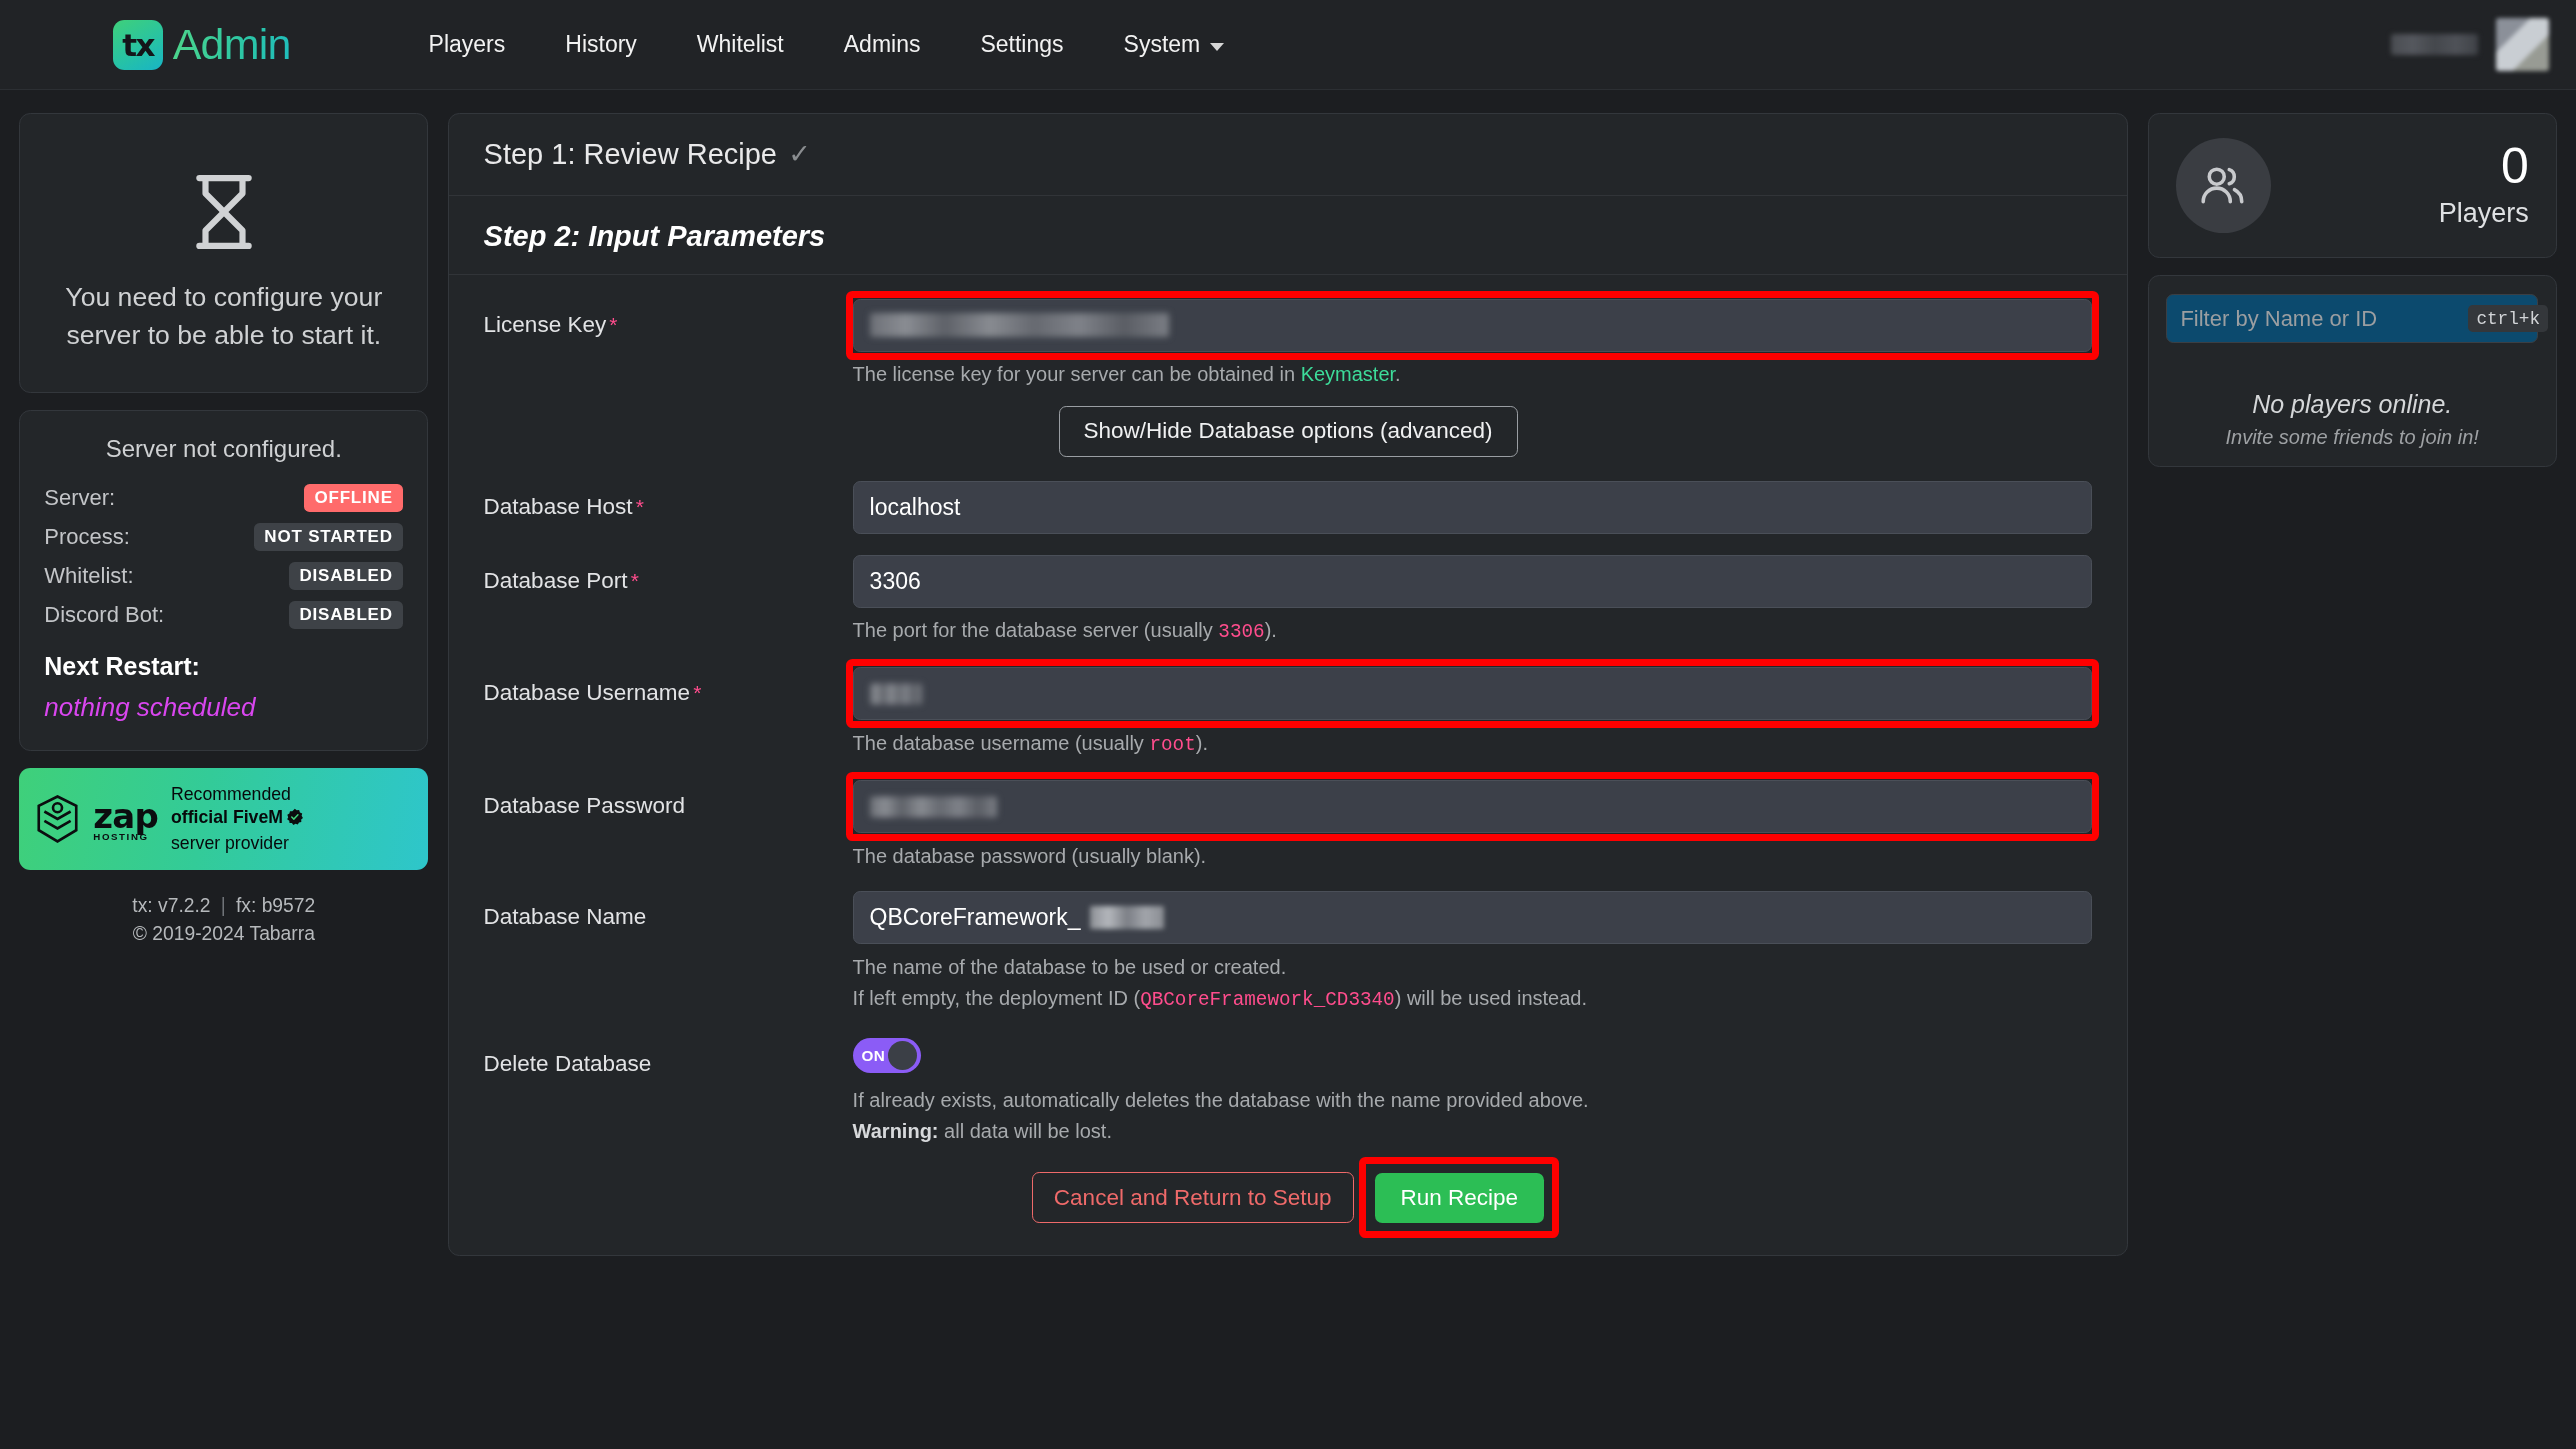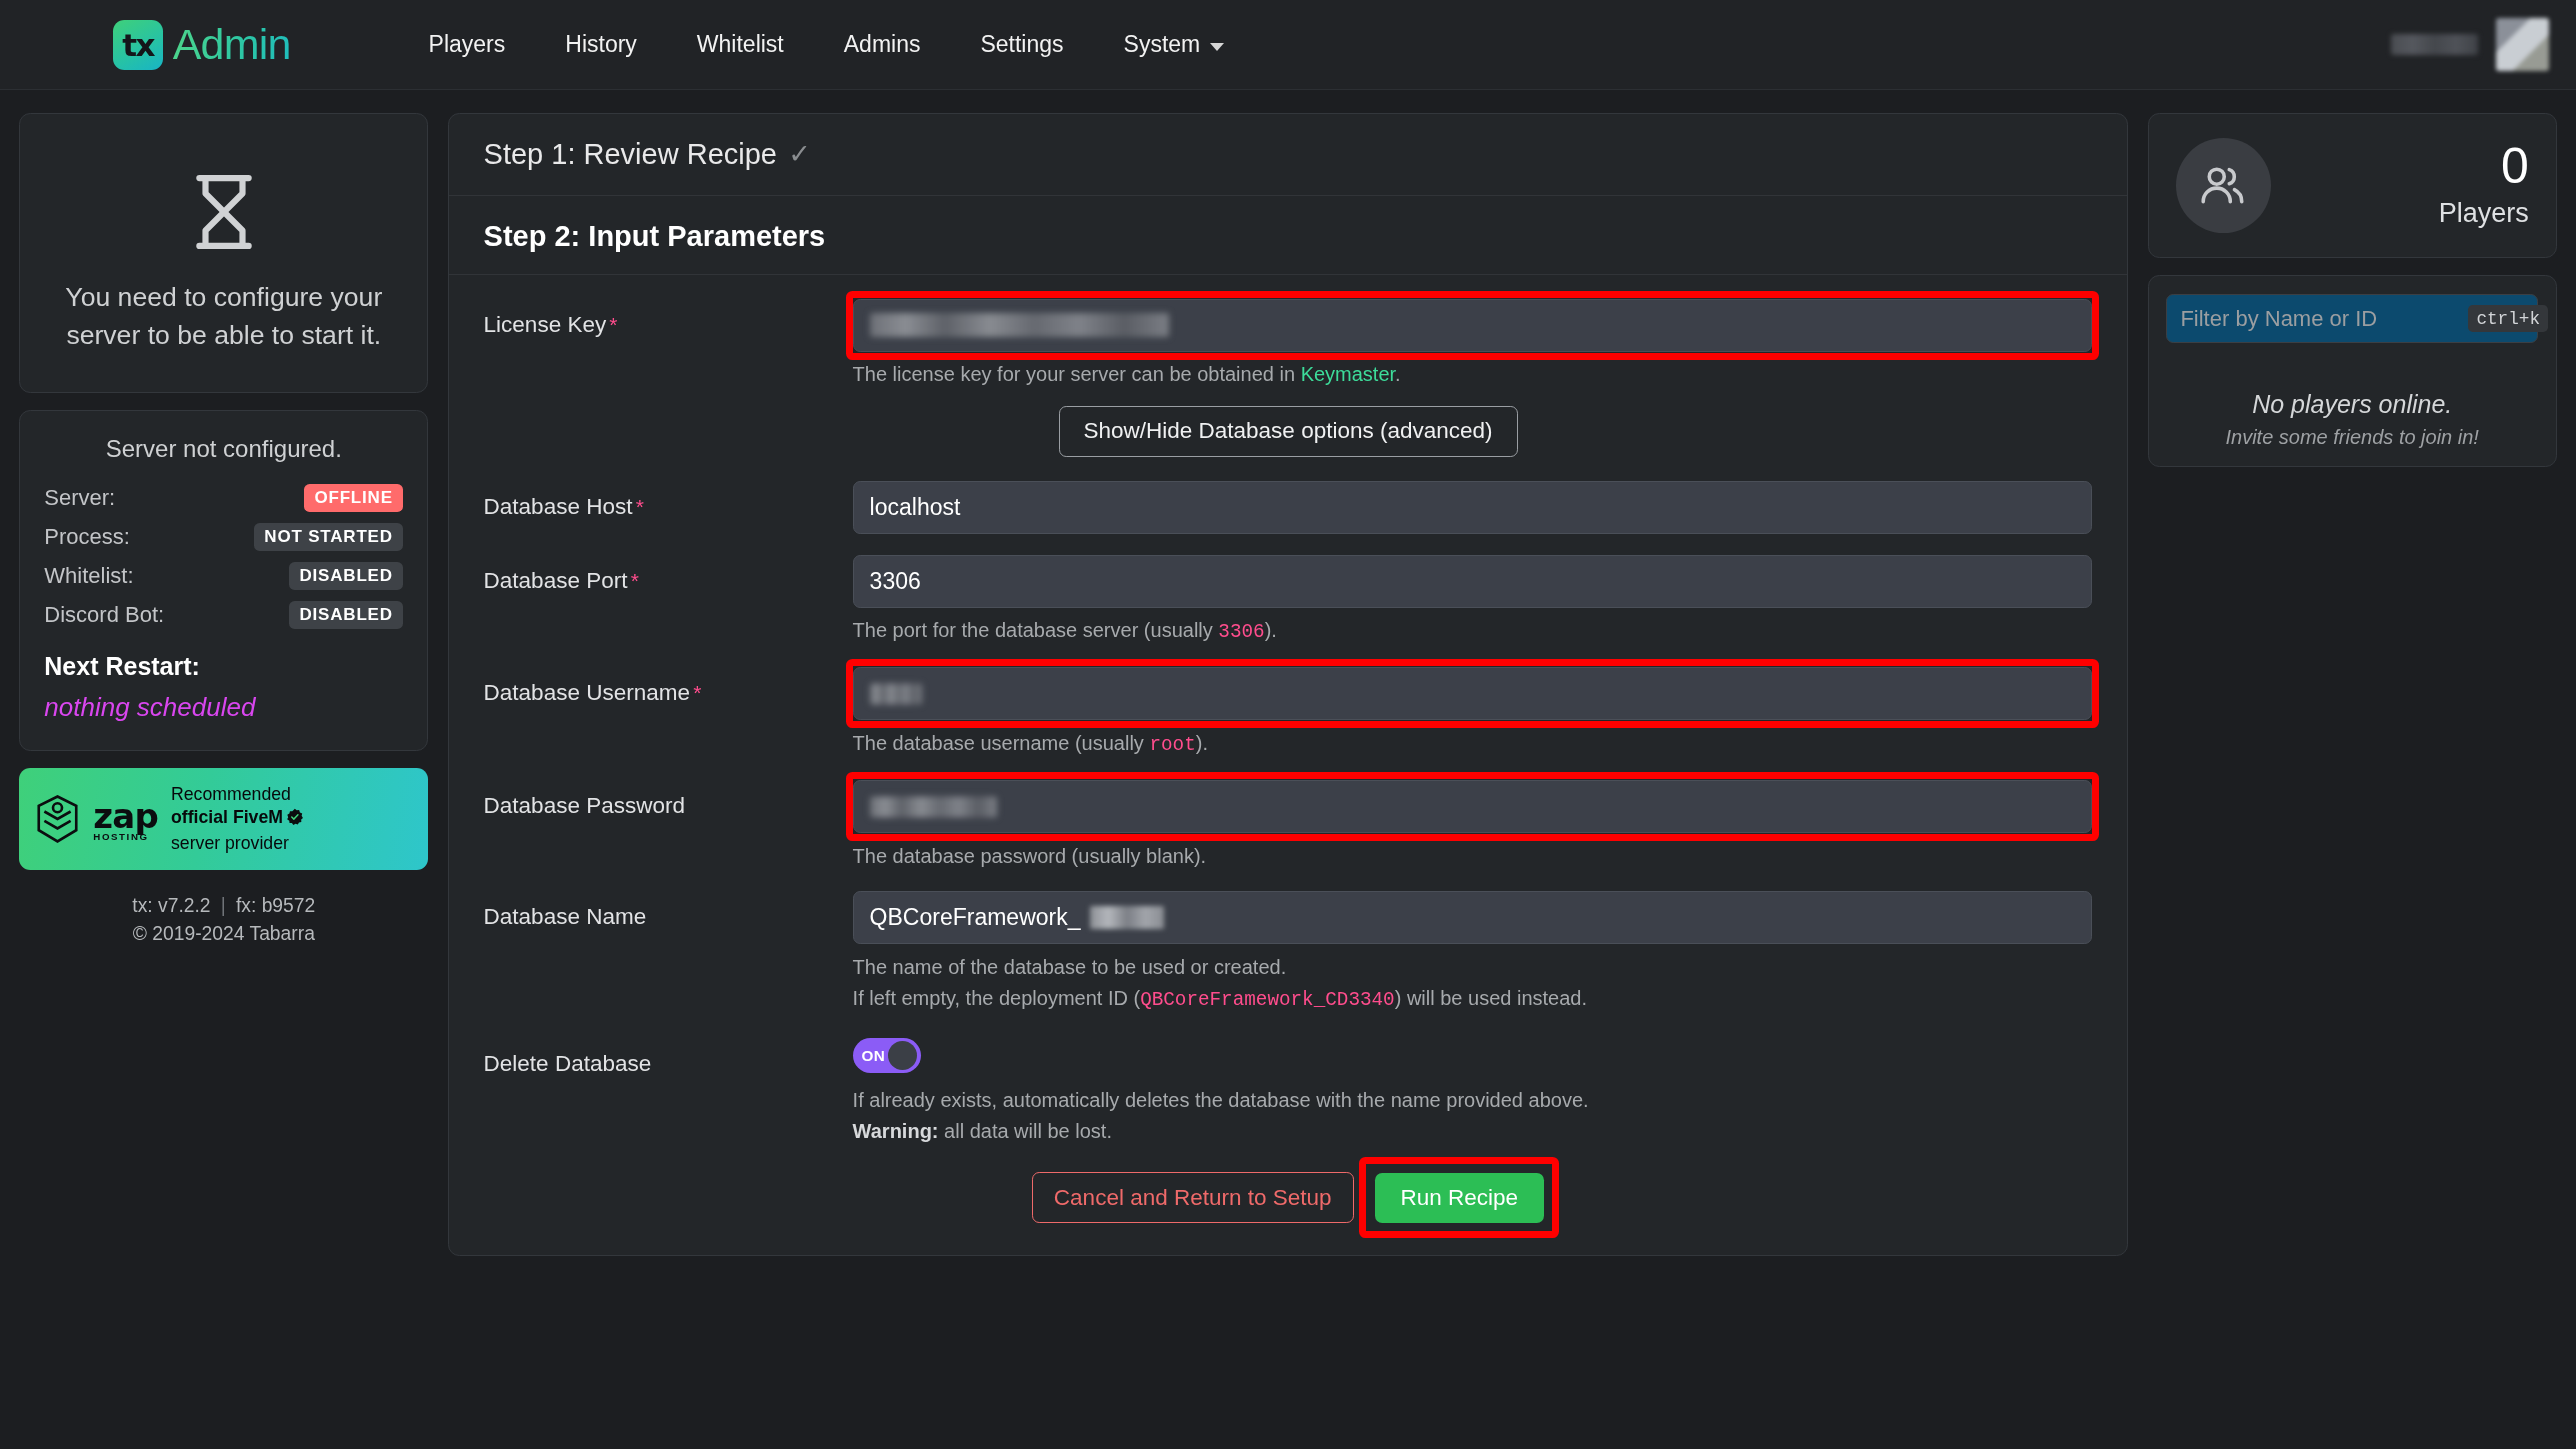--- a/index.html
+++ b/index.html
@@ -113,21 +113,21 @@
   .footer-txt + .footer-txt { margin-top: 6.4px; }
   .sep { color: #6f7378; margin: 0 4.8px; }
 
   
   .main-card { background: #232629; border: 0.8px solid #33373c; border-radius: 11.3px; }
   .step1 {
     padding: 24px 35px; font-size: 29px; color: #e9e9ea; font-weight: 300;
     border-bottom: 0.8px solid #313438; display: flex; align-items: center; gap: 11.3px;
   }
   .check { color: #8a8d90; font-size: 27px; }
-  .step2 { padding: 24px 35px 21px; font-size: 29px; font-weight: 700; color: #ffffff; border-bottom: 0.8px solid #313438; }
+  .step2 { padding: 24px 35px 21px; font-size: 29px; font-weight: 700; color: #ffffff; border-bottom: 0.8px solid #313438; font-style: italic; }
   .form { padding: 24px 35px 32px; }
 
   .frow { display: flex; align-items: flex-start; margin-bottom: 3.2px; }
   .flabel {
     flex: 0 0 369px; font-size: 22.5px; color: #e2e3e5; font-weight: 300;
     padding-top: 13px; font-family: "Liberation Sans", sans-serif;
   }
   .req { color: #ff4d8d; font-size: 21px; margin-left: 3.2px; }
   .fctl { flex: 1 1 auto; position: relative; }
 

